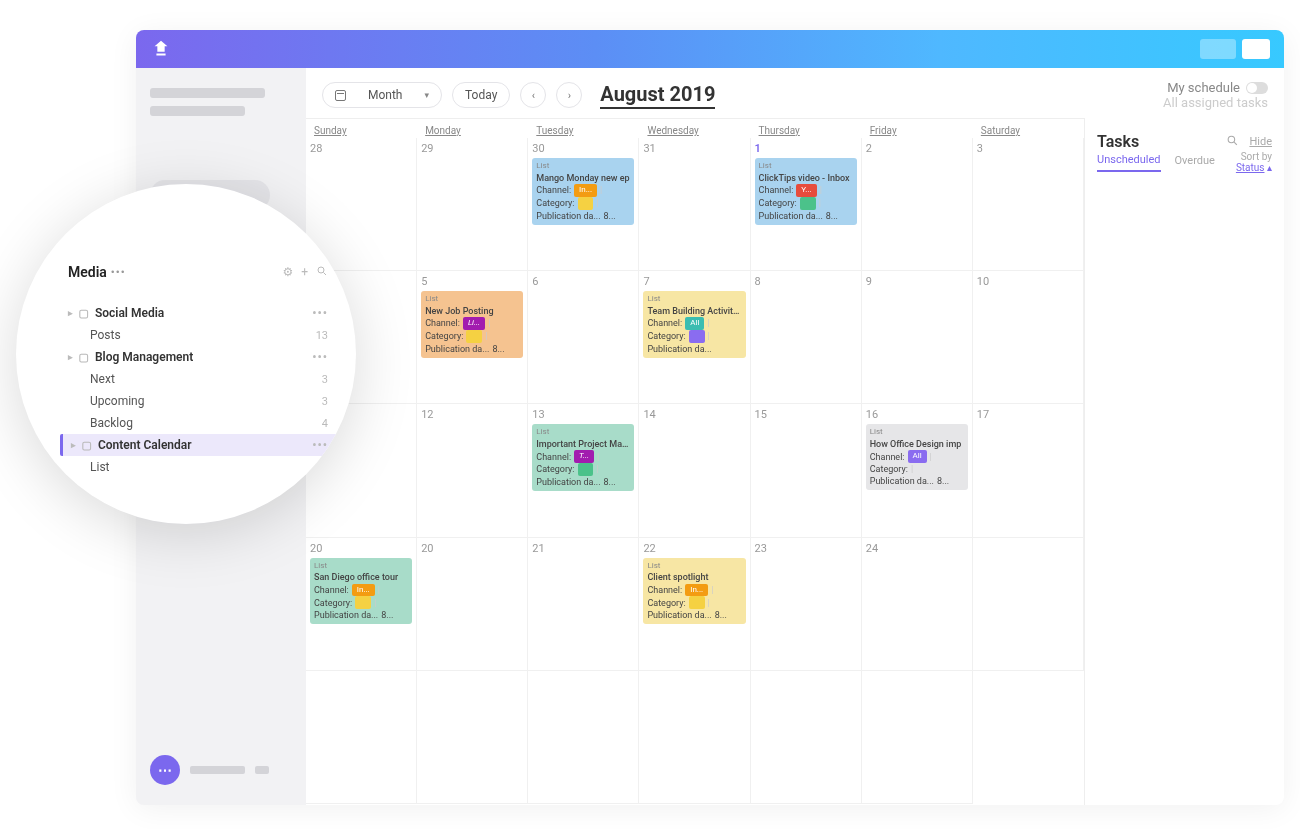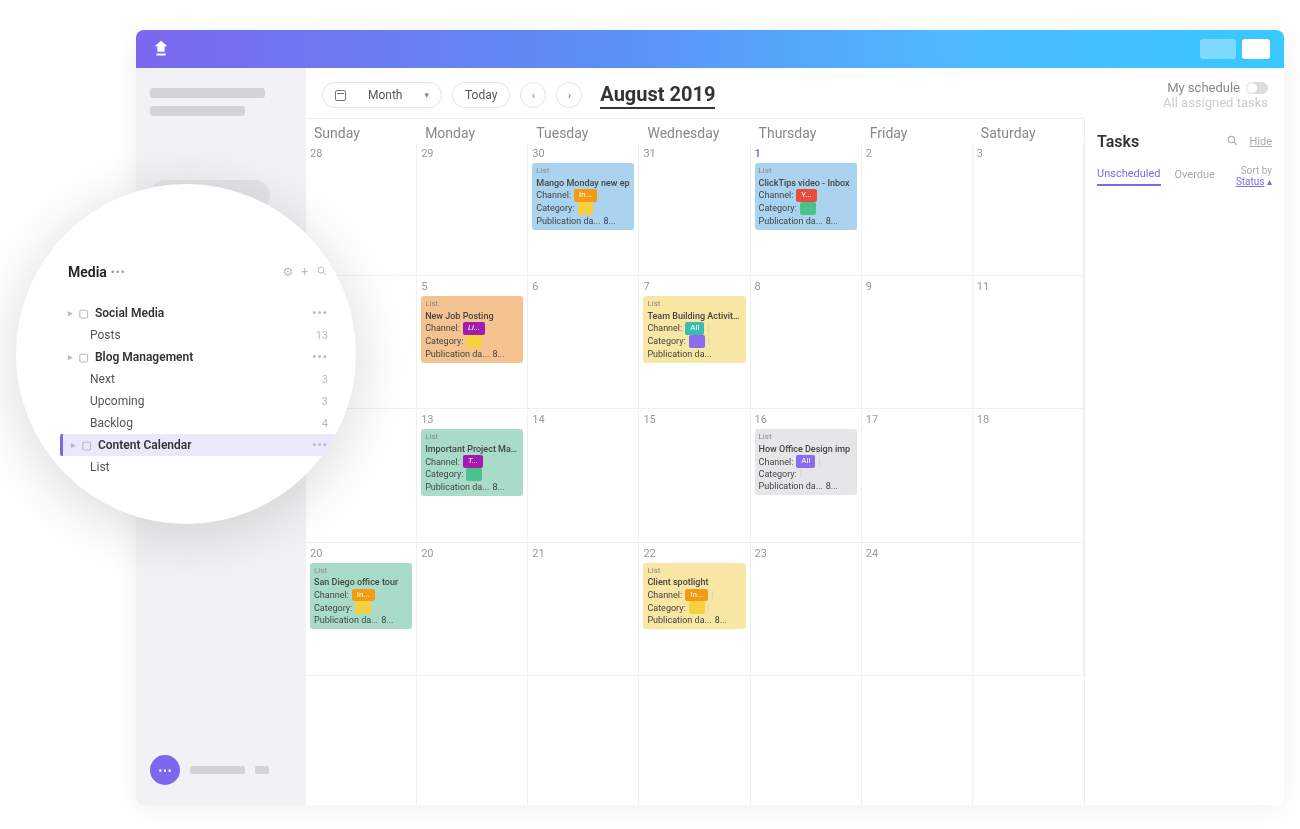--- a/index.html
+++ b/index.html
@@ -30,21 +30,21 @@
 .nav-btn { width: 26px; height: 26px; border: 1px solid #e4e4e8; border-radius: 50%; display: flex; align-items: center; justify-content: center; font-size: 11px; color: #777; cursor: pointer; background:#fff;}
 .title-month { font-size: 20px; font-weight: 700; color: #333; border-bottom: 2px solid #333; padding-bottom: 1px; margin-left: 8px; }
 .toolbar-right { margin-left: auto; display: flex; flex-direction: column; align-items: flex-end; font-size: 10px; color: #999; }
 .toggle-row { display:flex; align-items:center; gap:6px; color:#888; font-size:13px;}
 .toggle { width: 22px; height: 12px; background: #ddd; border-radius: 6px; position: relative; }
 .toggle::after { content: ''; position: absolute; width: 10px; height: 10px; background: #fff; border-radius: 50%; top: 1px; left: 1px; }
 
 .content-row { flex: 1; display: flex; }
 .calendar { flex: 1; border-top: 1px solid #eee; }
 .cal-head-row { display: grid; grid-template-columns: repeat(7, 1fr); }
-.cal-head { font-size: 14px; color: #888; padding: 6px 8px 2px; }
+.cal-head { font-size: 10px; color: #888; padding: 6px 8px 2px; text-decoration: underline; }
 .cal-grid { display: grid; grid-template-columns: repeat(7, 1fr); grid-template-rows: repeat(5, 1fr); height: calc(100% - 20px); }
 .cal-cell { border-right: 1px solid #f0f0f0; border-bottom: 1px solid #f0f0f0; padding: 4px 4px; font-size: 10px; color: #999; position: relative; overflow:hidden;}
 .cal-cell .date { font-size: 11px; color: #999; }
 .cal-cell .date.today { color: #7b68ee; font-weight: 600; }
 
 .event { margin-top: 3px; border-radius: 3px; padding: 3px 4px; font-size: 9px; color: #444; line-height: 1.35; overflow:hidden;}
 .event .list-tag { font-size: 8px; color: #888; }
 .event .title { font-weight: 500; white-space: nowrap; overflow: hidden; text-overflow: ellipsis; }
 .event .row { display: flex; align-items: center; gap: 3px; white-space: nowrap; }
 .event .badge { font-size: 8px; padding: 1px 5px; border-radius: 2px; color: #fff; }
@@ -59,21 +59,21 @@
 .bg-yellow { background: #f5d142; }
 .bg-green { background: #4bc28a; }
 .bg-blue { background: #a21caf; font-style: italic; }
 .bg-purple { background: #8a6cf0; }
 .bg-teal { background: #3bbdb1; }
 
 .tasks-panel { width: 200px; border-left: 1px solid #eee; padding: 14px 12px; }
 .tasks-head { display: flex; align-items: center; justify-content: space-between; }
 .tasks-title { font-size: 16px; font-weight: 600; color: #333; }
 .tasks-actions { display: flex; gap: 10px; align-items: center; color: #aaa; font-size: 11px; text-decoration: underline; }
-.tabs-row { display: flex; gap: 14px; margin-top: 14px; font-size: 11px; align-items:center; }
+.tabs-row { display: flex; gap: 14px; font-size: 11px; align-items:center; }
 .tab { color: #aaa; cursor: pointer; padding-bottom: 4px; }
 .tab.active { color: #7b68ee; border-bottom: 2px solid #7b68ee; }
 .sort-block { margin-left: auto; text-align: right; font-size: 10px; color: #aaa; }
 .sort-block .val { color: #7b68ee; text-decoration: underline; }
 
 
 .zoom-popover { position: absolute; left: 16px; top: 184px; width: 340px; height: 340px; background: #fff; border-radius: 50%; box-shadow: 0 10px 60px rgba(0,0,0,0.15); z-index: 50; padding: 80px 28px 30px 52px; overflow:hidden;}
 .zp-head { display: flex; align-items: center; justify-content: space-between; margin-bottom: 22px; }
 .zp-title { font-size: 14px; font-weight: 600; color: #222; display:flex; align-items:center; gap:4px;}
 .zp-title .dots { color:#999; font-size:11px; letter-spacing:1px;}
@@ -265,20 +265,23 @@
                   </div>
                 </div>
               </div>
               <div class="cal-cell">
                 <div class="date">8</div>
               </div>
               <div class="cal-cell">
                 <div class="date">9</div>
               </div>
               <div class="cal-cell">
+                <div class="date">10</div>
+              </div>
+              <div class="cal-cell">
                 <div class="date">11</div>
               </div>
               <div class="cal-cell">
                 <div class="date">12</div>
               </div>
               <div class="cal-cell">
                 <div class="date">13</div>
                 <div class="event ev-teal">
                   <div class="list-tag">List</div>
                   <div class="title">Important Project Mana</div>
@@ -319,23 +322,20 @@
                     <span class="sep">|</span>
                   </div>
                   <div class="row">
                     <span>Publication da...</span> 
                     <span>8...</span>
                   </div>
                 </div>
               </div>
               <div class="cal-cell">
                 <div class="date">17</div>
-              </div>
-              <div class="cal-cell">
-                <div class="date">18</div>
               </div>
               <div class="cal-cell">
                 <div class="date">20</div>
                 <div class="event ev-teal">
                   <div class="list-tag">List</div>
                   <div class="title">San Diego office tour</div>
                   <div class="row">
                     <span>Channel:</span> 
                     <span class="badge bg-orange">In...</span> 
                     <span class="sep">|</span>

